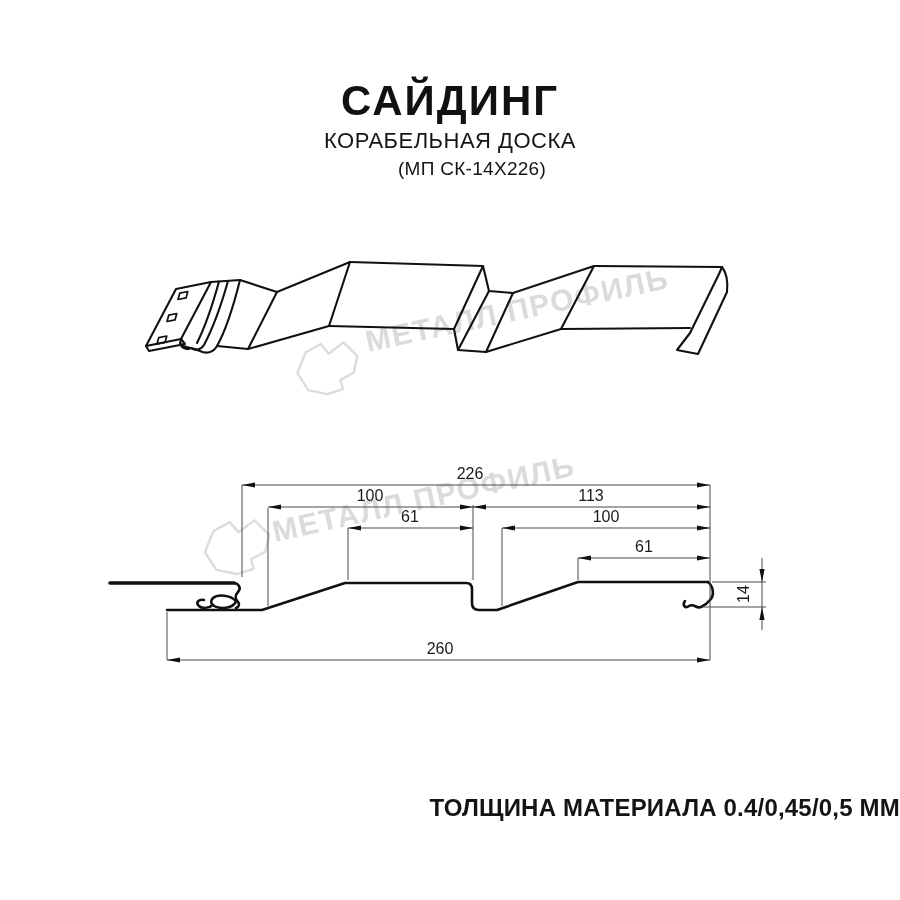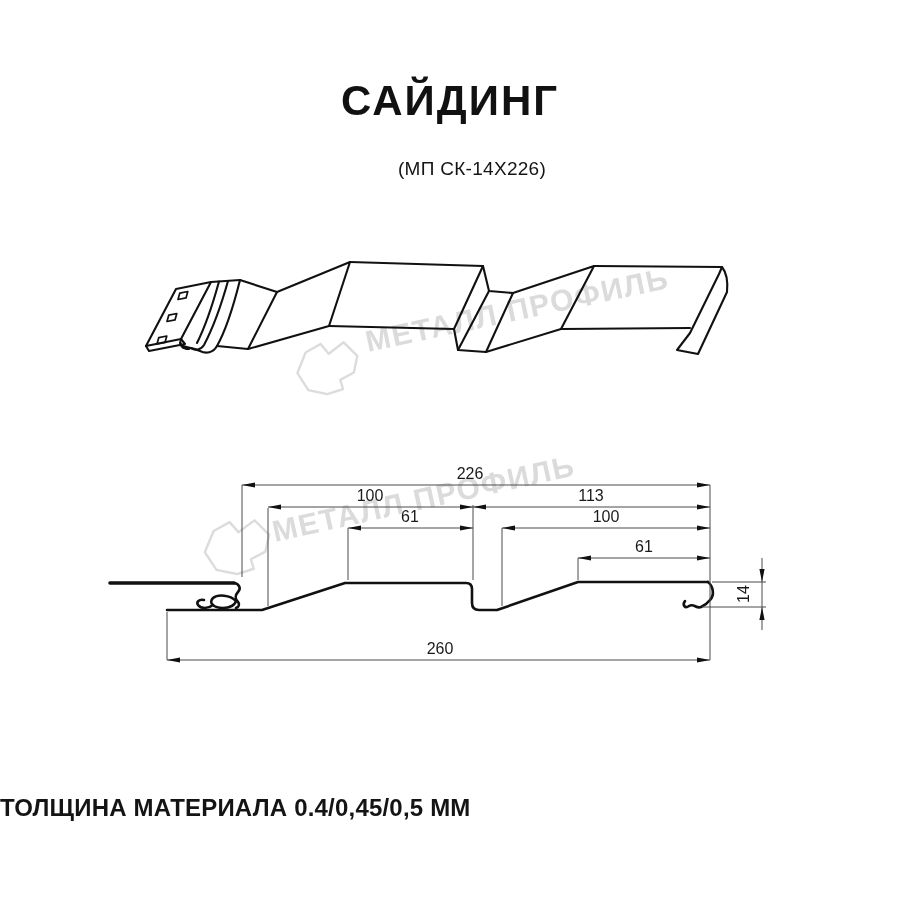--- a/index.html
+++ b/index.html
@@ -14,21 +14,21 @@
   }
   #subtitle{
     top:130px;left:0;right:0;text-align:center;
     font-size:22px;font-weight:500;letter-spacing:0.5px;color:#151515;line-height:1;
   }
   #model{
     top:159px;left:0;right:0;text-align:center;
     font-size:19px;font-weight:500;letter-spacing:0.3px;color:#151515;line-height:1;padding-left:44px;
   }
   #footer-note{
-    top:796px;left:0;right:0;text-align:left;
+    top:796px;left:0;right:0;text-align:right;
     font-size:24px;font-weight:600;letter-spacing:0.2px;color:#141414;line-height:1;
   }
   svg{position:absolute;top:0;left:0;}
   .wm-text{
     font-family:"Liberation Sans",sans-serif;
     font-size:30px;font-weight:700;letter-spacing:1.5px;fill:#dbdbdb;
   }
   .dim-text{
     font-family:"Liberation Sans",sans-serif;
     font-size:16px;fill:#1a1a1a;
@@ -38,20 +38,21 @@
   .thin{stroke:#4a4a4a;stroke-width:1;fill:none;}
   .arrow{fill:#111;stroke:none;}
   .wm-logo{stroke:#dcdcdc;stroke-width:2.4;fill:none;stroke-linejoin:round;vector-effect:non-scaling-stroke;}
 </style>
 </head>
 <body>
 
 <div id="canvas">
 
   <div id="title" class="abs">САЙДИНГ</div>
+  <div id="subtitle" class="abs">КОРАБЕЛЬНАЯ ДОСКА</div>
   <div id="model" class="abs">(МП СК-14Х226)</div>
 
   <svg width="900" height="900" viewBox="0 0 900 900">
 
     <g>
       <g transform="translate(292,340) scale(0.68 0.57)">
         <polygon class="wm-logo" points="8,58 20,22 42,7 54,24 76,4 96,28 91,57 71,70 75,86 52,95 24,88"></polygon>
       </g>
       <text class="wm-text" x="368" y="352" transform="rotate(-12 368 352)">МЕТАЛЛ ПРОФИЛЬ</text>
     </g>

